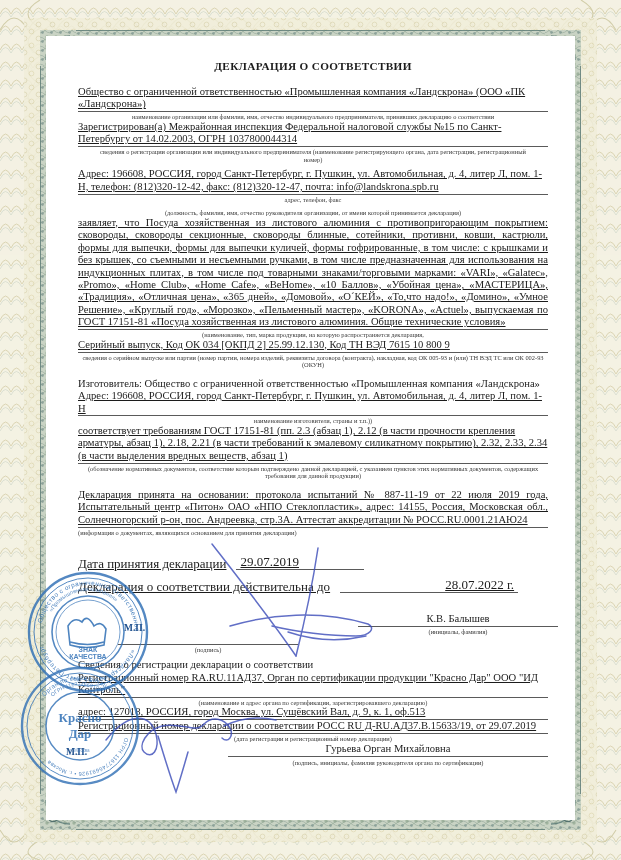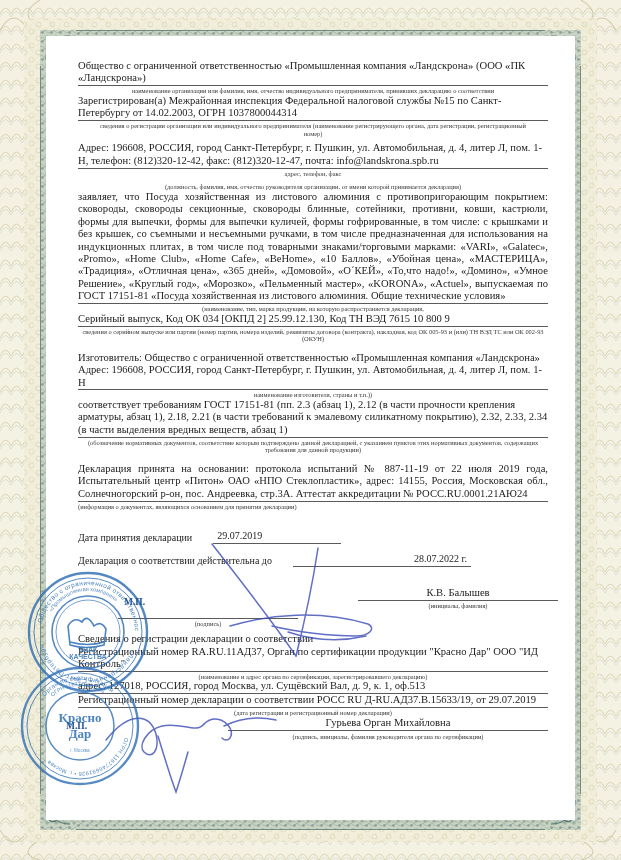--- a/index.html
+++ b/index.html
@@ -60,47 +60,49 @@
     line-height: 12.4px;
     margin: 0;
     text-align: justify;
     text-justify: inter-word;
   }
   .para.left { text-align: left; }
 
   .underline-block {
     border-bottom: 0.8px solid #5a5a5a;
     padding-bottom: 0.5px;
+    text-decoration: underline;
   }
 
   .caption {
     font-size: 6.4px;
     line-height: 7.6px;
     text-align: center;
     color: #3a3a3a;
     margin: 1px 0 0 0;
     padding: 0 12px;
   }
   .caption.wide { padding: 0 2px; }
 
   .gap-s { height: 5px; }
   .gap-m { height: 9px; }
   .gap-xl { height: 20px; }
 
   
   .row {
     display: flex;
     align-items: flex-end;
-    font-size: 10px;
+    font-size: 13px;
     line-height: 12.4px;
+    text-decoration: underline;
   }
   .row .label { white-space: nowrap; }
   .row .value {
     border-bottom: 0.8px solid #5a5a5a;
-    margin-left: 21px;
+    margin-left: 10px;
     padding: 0 4px 0.5px 4px;
     min-width: 120px;
     white-space: nowrap;
   }
   .row .value.w2 { min-width: 170px; text-align: right; }
 
   .sig-area {
     position: relative;
     height: 66px;
   }
@@ -232,20 +234,21 @@
         <use href="#corner-orn"></use>
       </g>
 
     <rect x="55" y="45" width="511" height="770" fill="#ffffff" opacity="0.0"></rect>
   </svg>
 
   <div class="paper"></div>
 
   <div class="content">
 
+    <h1 class="doc-title">ДЕКЛАРАЦИЯ О СООТВЕТСТВИИ</h1>
 
     <p class="para left underline-block">Общество с ограниченной ответственностью «Промышленная компания «Ландскрона» (ООО «ПК «Ландскрона»)</p>
     <p class="caption">наименование организации или фамилия, имя, отчество индивидуального предпринимателя, принявших декларацию о соответствии</p>
 
     <p class="para left underline-block">Зарегистрирован(а) Межрайонная инспекция Федеральной налоговой службы №15 по Санкт-Петербургу от 14.02.2003, ОГРН 1037800044314</p>
     <p class="caption">сведения о регистрации организации или индивидуального предпринимателя (наименование регистрирующего органа, дата регистрации, регистрационный номер)</p>
 
     <div class="gap-s"></div>
     <p class="para left underline-block">Адрес: 196608, РОССИЯ, город Санкт-Петербург, г. Пушкин, ул. Автомобильная, д. 4, литер Л, пом. 1-Н, телефон: (812)320-12-42, факс: (812)320-12-47, почта: info@landskrona.spb.ru</p>
     <p class="caption">адрес, телефон, факс</p>

